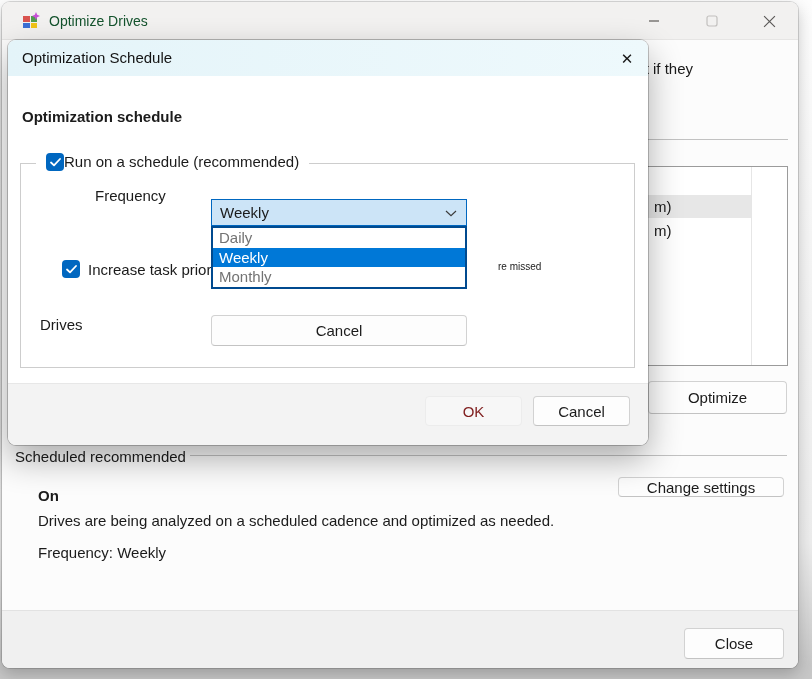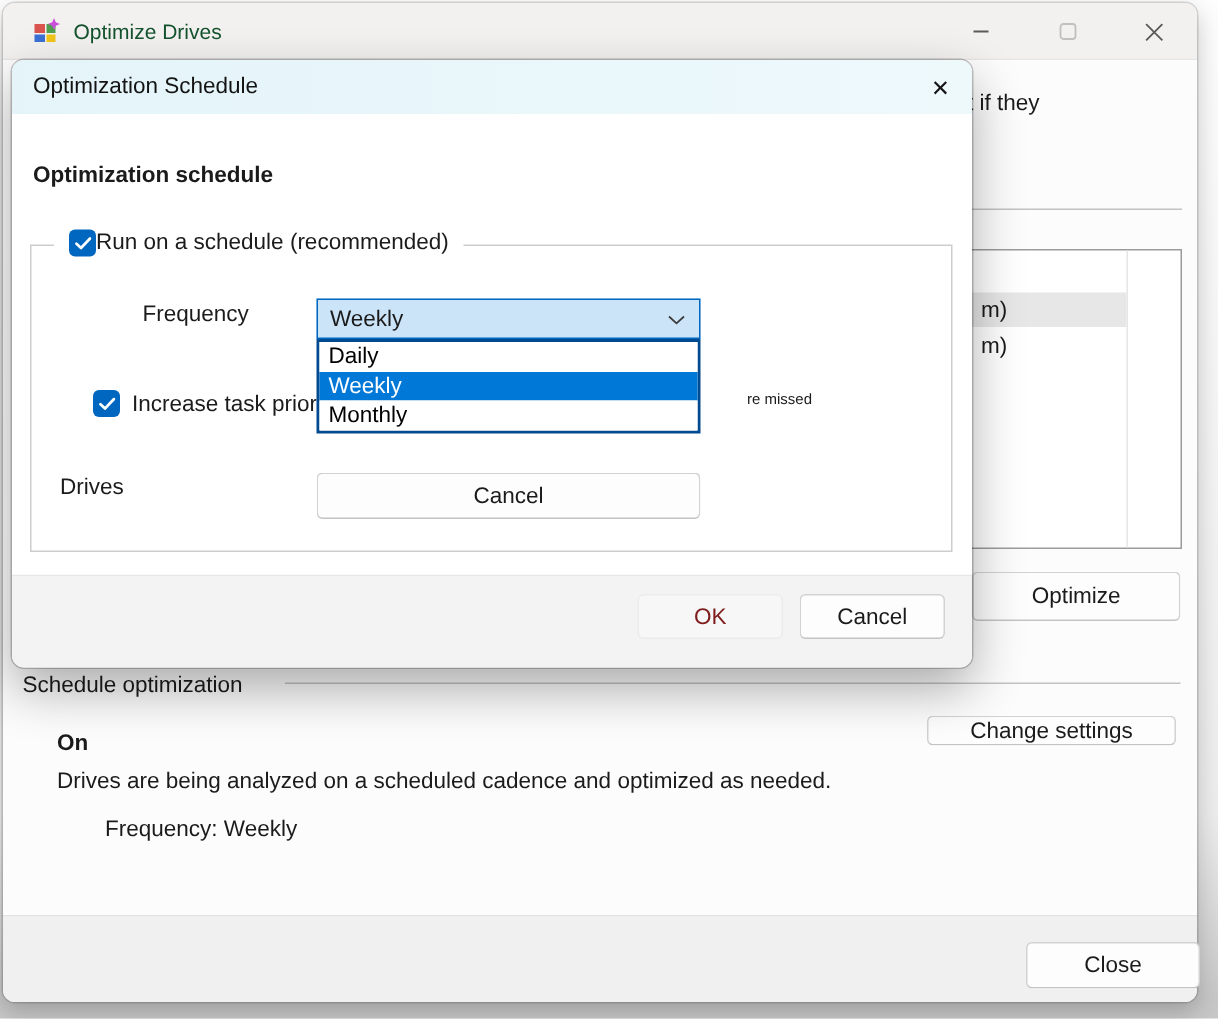--- a/index.html
+++ b/index.html
@@ -81,21 +81,21 @@
   .combobox {
     position:absolute; left:203px; top:159px; width:256px; height:27px;
     background:#cce4f7; border:1px solid #0067c0;
     display:flex; align-items:center; padding-left:8px; font-size:15px;
   }
   .combo-chevron { position:absolute; right:9px; top:10px; }
   .dropdown {
     position:absolute; left:203px; top:186px; width:256px;
     background:#fff; border:2px solid #004a8f; z-index:6;
   }
-  .dd-item { height:19.6px; display:flex; align-items:center; padding-left:6px; font-size:15px; background:#fff; color:#000000; }
+  .dd-item { height:19.6px; display:flex; align-items:center; padding-left:6px; font-size:15px; background:#fff; color:#737373; }
   .dd-item.selected { background:#0078d7; color:#fff; }
 
   .cb2 { position:absolute; left:54px; top:220px; }
   .cb2-label-left { position:absolute; left:80px; top:221px; width:200px; overflow:hidden; white-space:nowrap; font-size:15px; z-index:2; }
   .cb2-label-right { position:absolute; left:462px; top:221px; font-size:10px;margin-left:28px; }
 
   .dialog-footer {
     position:absolute; left:0; top:343px; width:640px; height:62px;
     background:#f3f3f3; border-top:1px solid #e7e7e7; border-radius:0 0 8px 8px;
   }
@@ -139,51 +139,51 @@
     <div class="drive-row selected" style="top:28px;">
       <span>m)</span>
     </div>
     <div class="drive-row" style="top:52px;">
       <span>m)</span>
     </div>
   </div>
 
   <button class="btn" style="left:646px; top:379px; width:139px; height:33px;">Optimize</button>
 
-  <span class="txt" style="left:13px; top:446px;">Schedule optimization</span>
+  <span class="txt" style="left:13px; top:446px;">Scheduled recommended</span>
   <div class="hline" style="left:188px; top:453px; width:597px;"></div>
 
   <span class="txt" style="left:36px; top:485px; font-weight:bold;">On</span>
   <button class="btn" style="left:616px; top:475px; width:166px; height:20px;">Change settings</button>
   <span class="txt" style="left:36px; top:510px;">Drives are being analyzed on a scheduled cadence and optimized as needed.</span>
-  <span class="txt" style="left:36px; top:542px;margin-left:32px;">Frequency: Weekly</span>
+  <span class="txt" style="left:36px; top:542px;">Frequency: Weekly</span>
 
   <div class="window-footer"></div>
-  <button class="btn" style="left:682px; top:626px; width:116px; height:31px;">Close</button>
+  <button class="btn" style="left:682px; top:626px; width:100px; height:31px;">Close</button>
 </div>
 
 <div class="dialog">
   <div class="dialog-header">
     <span class="dialog-title">Optimization Schedule</span>
     <span class="dialog-close">✕</span>
   </div>
 
   <span class="dialog-heading">Optimization schedule</span>
 
   <div class="fieldset-rect"></div>
   <div class="legend-row">
     <span class="checkbox">
       <svg width="11" height="9" viewBox="0 0 11 9">
           <polyline points="1,4.5 4,7.3 10,1" fill="none" stroke="#fff" stroke-width="1.8" stroke-linecap="round" stroke-linejoin="round"></polyline>
         </svg>
     </span>
     <span class="cb-label">Run on a schedule (recommended)</span>
   </div>
 
-  <span class="txt" style="left:87px; top:161px;">Frequency</span>
+  <span class="txt" style="left:87px; top:147px;">Frequency</span>
 
   <div class="combobox">
     <span>Weekly</span>
     <svg class="combo-chevron" width="12" height="7" viewBox="0 0 12 7">
         <polyline points="1,1 6,5.6 11,1" fill="none" stroke="#3c3c3c" stroke-width="1.2"></polyline>
       </svg>
   </div>
 
   <div class="dropdown">
     <div class="dd-item">Daily</div>

